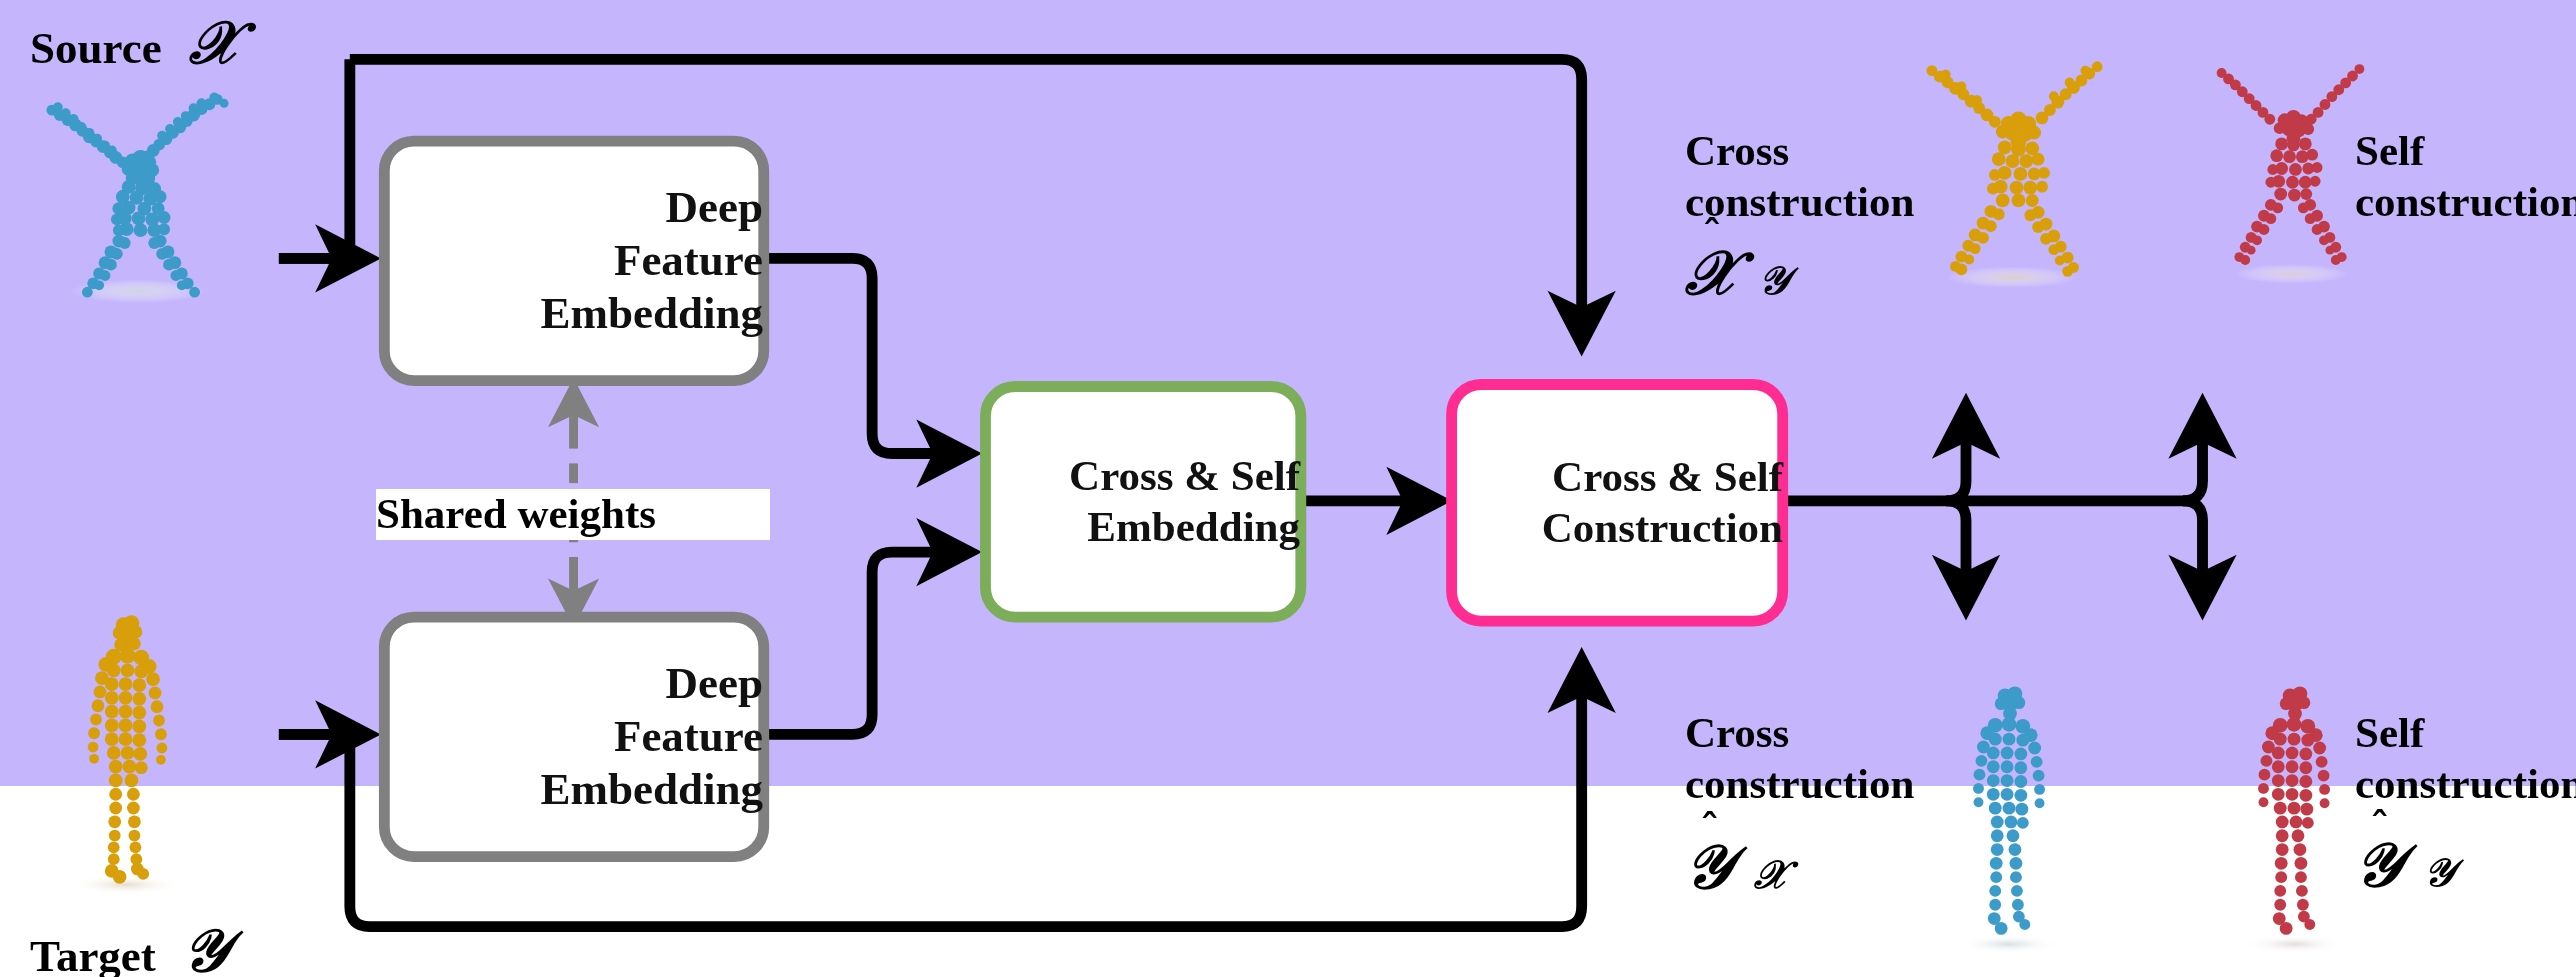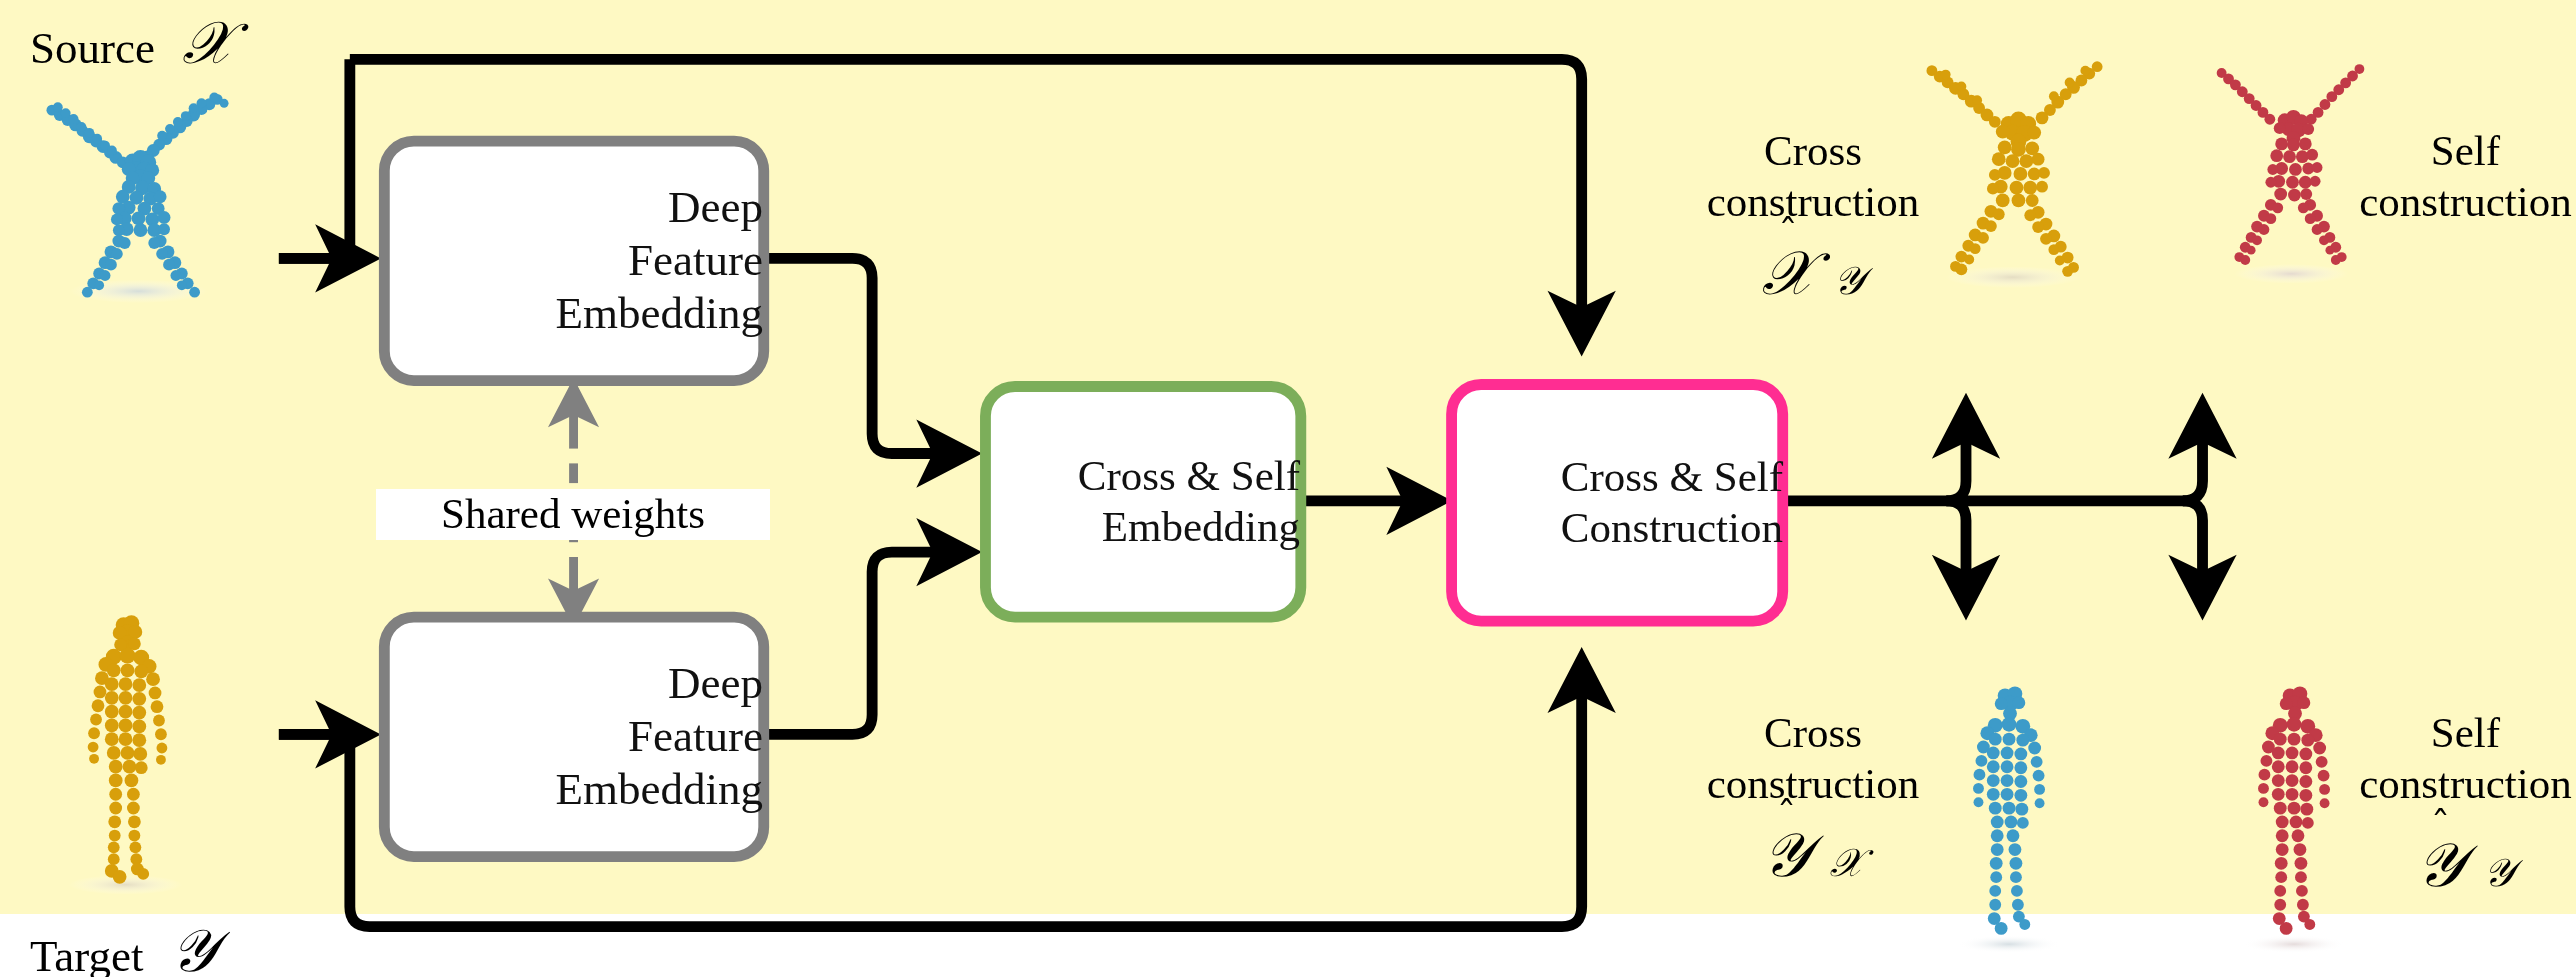--- a/index.html
+++ b/index.html
@@ -1,26 +1,26 @@
 <!DOCTYPE html>
 <html><head>
 <meta charset="utf-8">
 <style>
   html,body{margin:0;padding:0;background:#ffffff;}
   body{width:2576px;height:978px;overflow:hidden;
        font-family:"Liberation Serif", serif;}
-  #stage{position:relative;width:2576px;height:914px;background:#fef9c3;}
+  #stage{position:relative;width:2576px;height:786px;background:#c4b5fd;font-weight:bold;}
   svg.layer{position:absolute;left:0;top:0;width:2576px;height:978px;}
   .boxlabel{position:absolute;display:flex;flex-direction:column;
             align-items:flex-end;justify-content:center;
             font-family:"Liberation Serif", serif;color:#111;
             line-height:1.18;text-align:center;pointer-events:none;}
   .boxlabel span{display:block;}
   .freelabel{position:absolute;font-family:"Liberation Serif", serif;
-             color:#000;text-align:center;line-height:1.18;}
+             color:#000;text-align:left;line-height:1.18;}
   .mathlbl{font-family:"DejaVu Serif", serif;font-style:italic;}
   .cloud{position:absolute;}
   .cloud svg{display:block;}
 </style>
 </head>
 <body>
 
 <div id="stage">
 
   <div class="cloud" style="left:20px;top:59px;">
@@ -632,21 +632,21 @@
   </div>
 
   <div class="freelabel" style="left:2355px;top:126px;width:221px;font-size:43px;">
     <span>Self</span>
     <span>construction</span>
   </div>
 
   <div class="freelabel" style="left:1685px;top:708px;width:256px;font-size:43px;">
     <span>Cross</span>
     <span>construction</span>
-    <span style="display:block;margin-top:10px;">
+    <span style="display:block;margin-top:22px;">
       <span class="mathlbl" style="font-size:61px;position:relative;">
         <span style="position:absolute;left:50%;top:-26px;transform:translateX(-50%);font-size:39px;font-style:normal;">̂</span>
         <span>𝒴</span>
       </span><span class="mathlbl" style="font-size:39px;">𝒳</span>
     </span>
   </div>
 
   <div class="freelabel" style="left:2355px;top:708px;width:221px;font-size:43px;">
     <span>Self</span>
     <span>construction</span>

